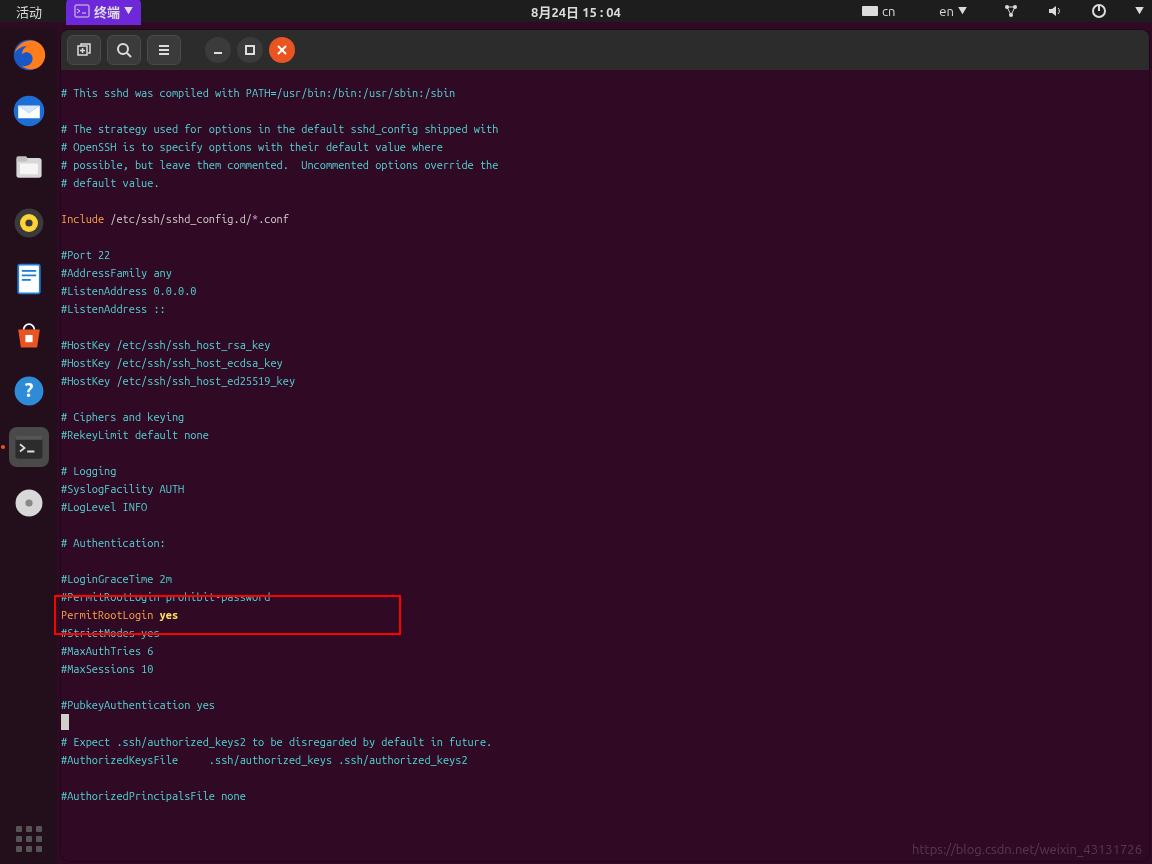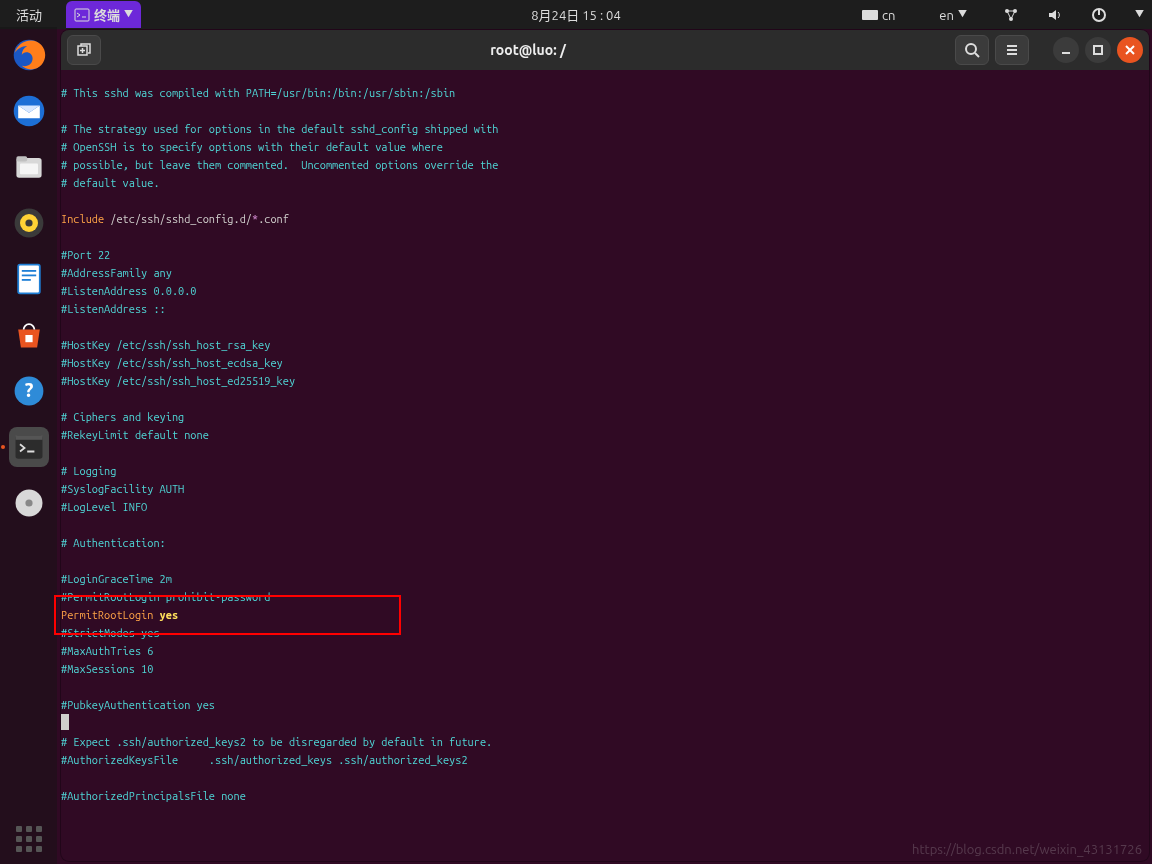--- a/index.html
+++ b/index.html
@@ -5,31 +5,31 @@
 * { margin: 0; padding: 0; box-sizing: border-box; }
 body {
   width: 1152px; height: 864px;
   font-family: "Ubuntu", "Noto Sans CJK SC", sans-serif;
   background: #300a24;
   overflow: hidden;
   position: relative;
 }
 
 .top-panel {
-  height: 29px;
+  height: 22px;
   background: #1d1d1d;
   color: #dcdcdc;
   display: flex;
   align-items: center;
   font-size: 13px;
   padding: 0 8px;
   position: relative;
 }
 .top-left { display: flex; align-items: center; gap: 16px; }
-.top-center { position: absolute; left: 50%; transform: translateX(-50%); }
+.top-center { position: absolute; left: 50%; transform: translateX(-50%); font-weight: bold; }
 .top-right { margin-left: auto; display: flex; align-items: center; gap: 28px; }
 .top-panel .menu-item { display: flex; align-items: center; gap: 4px; padding: 4px 8px; }
 .top-panel .highlighted { background: #6d28d9; border-radius: 6px 6px 0 0; font-weight: bold; }
 .tri { font-size: 9px; line-height: 1; }
 .sysicon svg { width: 16px; height: 16px; fill: #dcdcdc; display: block; }
 
 
 .dock {
   position: absolute;
   left: 0; top: 27px; bottom: 0;
@@ -265,21 +265,20 @@
 
 <div class="window">
   <div class="titlebar">
     <div class="tb-btn">
       <svg width="16" height="16" viewBox="0 0 16 16" fill="none" stroke="#ddd" stroke-width="1.5">
           <rect x="2" y="4" width="9" height="9"></rect>
           <path d="M5 4V2h9v9h-2"></path>
           <path d="M6.5 6v5M4 8.5h5"></path>
         </svg>
     </div>
-    <div class="tb-title">root@luo: /</div>
     <div class="tb-btn">
       <svg viewBox="0 0 16 16" width="16" height="16" fill="none" stroke="#ddd" stroke-width="2">
           <circle cx="7" cy="7" r="5"></circle>
           <line x1="11" y1="11" x2="15" y2="15"></line>
         </svg>
     </div>
     <div class="tb-btn">
       <svg viewBox="0 0 16 16" width="16" height="16" stroke="#ddd" stroke-width="2">
           <line x1="3" y1="4" x2="13" y2="4"></line>
           <line x1="3" y1="8" x2="13" y2="8"></line>

